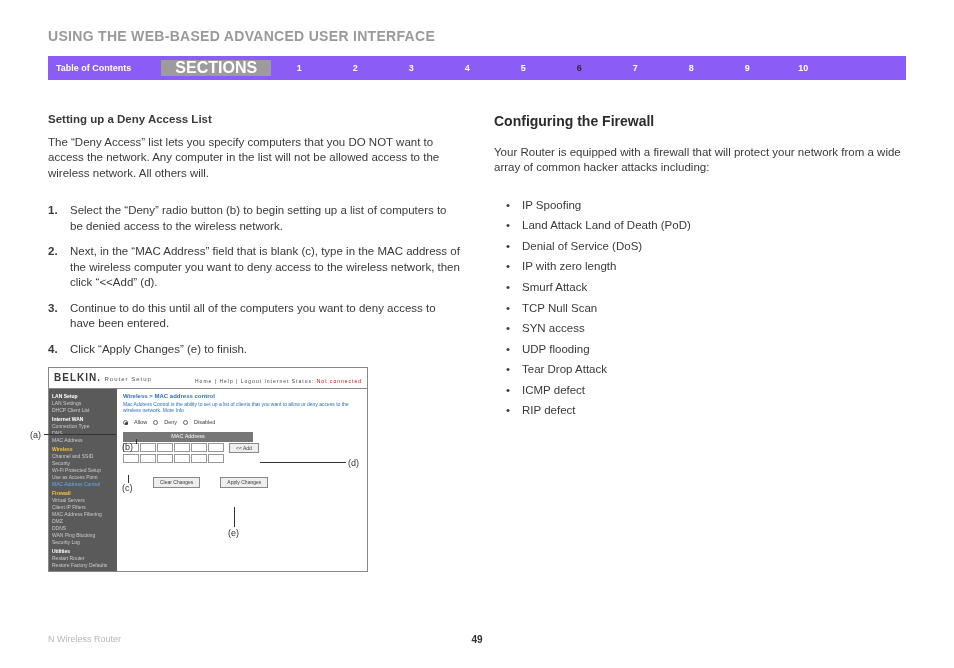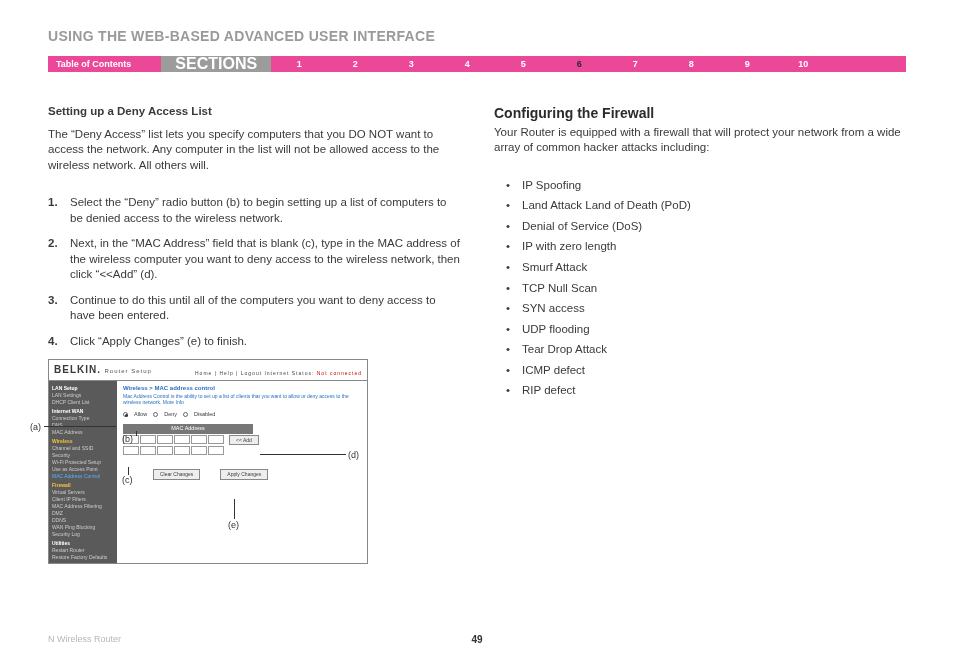--- a/index.html
+++ b/index.html
@@ -13,22 +13,22 @@
   }
   .page { padding: 28px 48px 0 48px; }
   .title {
     font-size: 14px;
     font-weight: bold;
     color: #9a9a9a;
     letter-spacing: 0.3px;
     margin-bottom: 12px;
   }
   .navbar {
-    height: 16px;
-    background: #ec4899;
+    height: 24px;
+    background: #8b5cf6;
     display: flex;
     align-items: center;
     font-size: 9px;
     color: #fff;
     font-weight: bold;
     padding-left: 8px;
   }
   .navbar .toc { padding-right: 30px; }
   .navbar .sections {
     background: #9c9c9c;
@@ -47,21 +47,21 @@
     display: flex;
     margin-top: 32px;
     gap: 34px;
   }
   .col { flex: 1; font-size: 11.5px; line-height: 1.35; }
   .col .sub { font-weight: bold; margin-bottom: 7px; }
   .col p { margin-bottom: 22px; }
   ol.steps { list-style: none; counter-reset: step; padding-left: 0; }
   ol.steps li { counter-increment: step; display: flex; margin-bottom: 10px; }
   ol.steps li::before { content: counter(step) "."; font-weight: bold; width: 22px; flex: 0 0 22px; }
-  .right-head { font-size: 14px; font-weight: bold; color: #2b2b2b; margin-bottom: 2px; }
+  .right-head { font-size: 14px; font-weight: bold; color: #2b2b2b; margin-bottom: 14px; }
   ul.attacks { list-style: none; padding-left: 0; }
   ul.attacks li { padding-left: 28px; position: relative; margin-bottom: 5px; }
   ul.attacks li::before { content: "•"; position: absolute; left: 12px; }
   
   .shot {
     margin-top: 10px;
     width: 320px;
     position: relative;
     font-size: 6px;
   }

